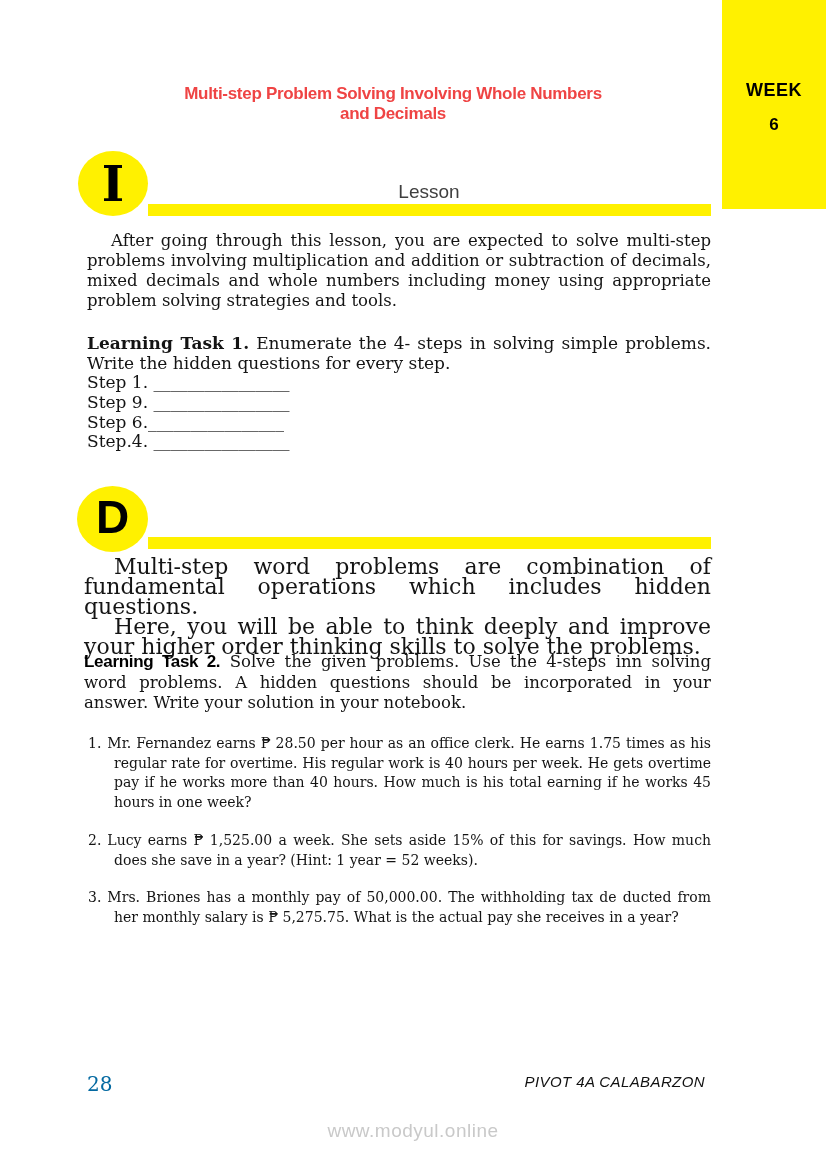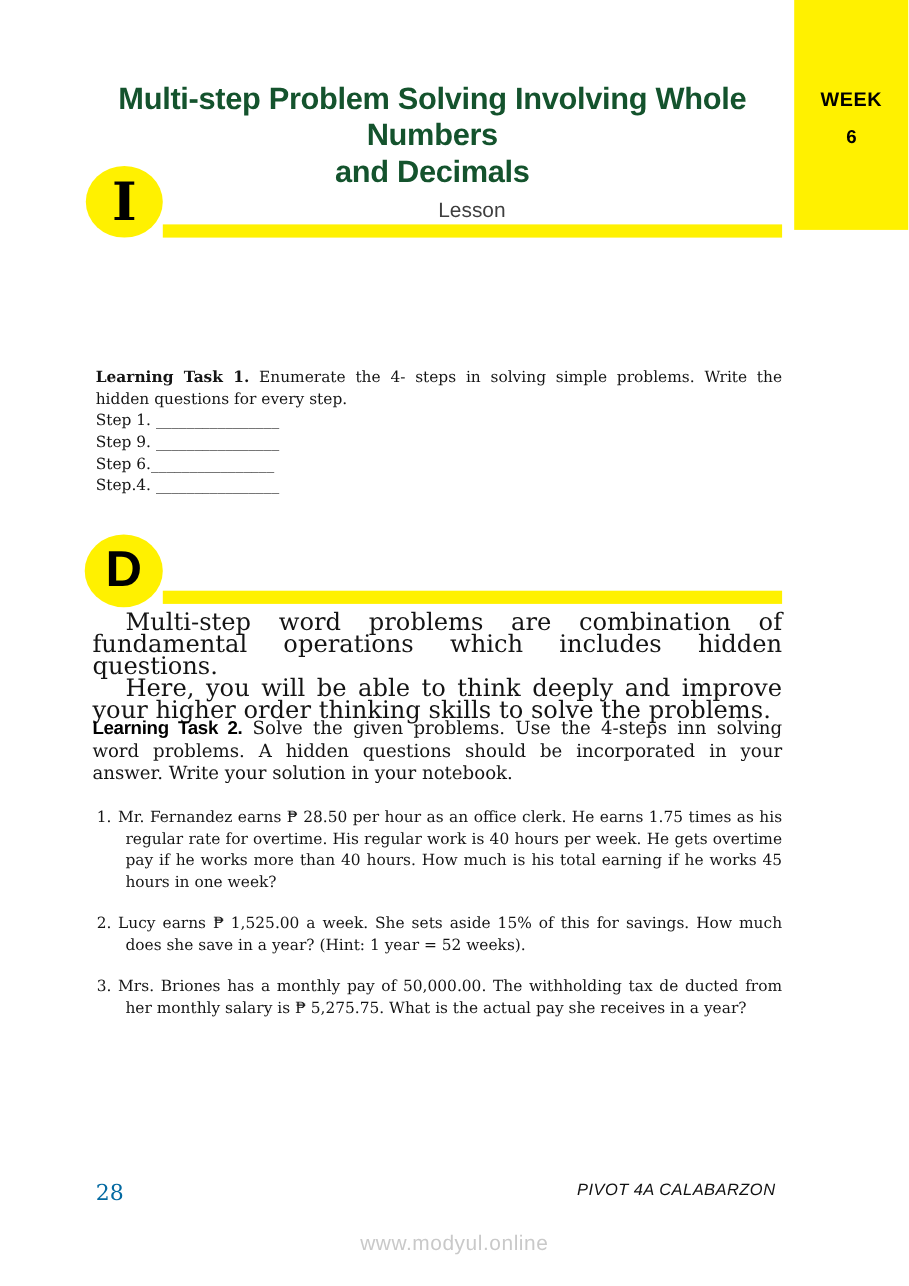--- a/index.html
+++ b/index.html
@@ -27,28 +27,28 @@
     font-family: "Liberation Sans", sans-serif;
     font-weight: 700;
     color: #000;
   }
   .week-tab .week-word { font-size: 18px; letter-spacing: 0.5px; }
   .week-tab .week-num  { font-size: 17px; }
 
   
   .title {
     position: absolute;
-    left: 63px; top: 74px; width: 660px;
+    left: 63px; top: 84px; width: 660px;
     text-align: center;
     font-family: "Liberation Sans", sans-serif;
     font-weight: 700;
-    font-size: 28px;
+    font-size: 17px;
     line-height: 1.17;
     letter-spacing: -0.3px;
-    color: #14532d;
+    color: #ef4444;
   }
 
   
   .badge {
     position: absolute;
     background: var(--accent_yellow, #FFF100);
     border-radius: 50%;
     display: flex; align-items: center; justify-content: center;
     color: #000;
   }
@@ -84,21 +84,21 @@
   .intro {
     position: absolute;
     left: 87px; top: 231px; width: 624px;
     font-size: 16.5px; line-height: 20px;
     text-align: justify;
     text-indent: 24px;
   }
   .task1 {
     position: absolute;
     left: 87px; top: 333px; width: 624px;
-    font-size: 14px; line-height: 20px;
+    font-size: 17px; line-height: 20px;
   }
   .task1-lead { text-align: justify; }
   .task-label-serif { font-weight: 700; }
   .step-line { line-height: 19.8px; }
 
   .dev-paras {
     position: absolute;
     left: 84px; top: 557px; width: 627px;
     font-size: 22px; line-height: 20px;
   }
@@ -176,20 +176,21 @@
     <div>Multi-step Problem Solving Involving Whole Numbers</div>
     <div>and Decimals</div>
   </div>
 
   <div class="badge badge-i">
     <span>I</span>
   </div>
   <div class="lesson-label">Lesson</div>
   <div class="ybar ybar-1"></div>
 
+  <div class="intro">After going through this lesson, you are expected to solve multi-step problems involving multiplication and addition or subtraction of decimals, mixed decimals and whole numbers including money using appropriate problem solving strategies and tools.</div>
 
   <div class="task1">
     <div class="task1-lead">
       <span class="task-label-serif">Learning Task 1.</span>
       <span>Enumerate the 4- steps in  solving simple problems. Write the hidden questions for every step.</span>
     </div>
     <div class="step-line">Step 1. ________________</div>
     <div class="step-line">Step 9. ________________</div>
     <div class="step-line">Step 6.________________</div>
     <div class="step-line">Step.4. ________________</div>

